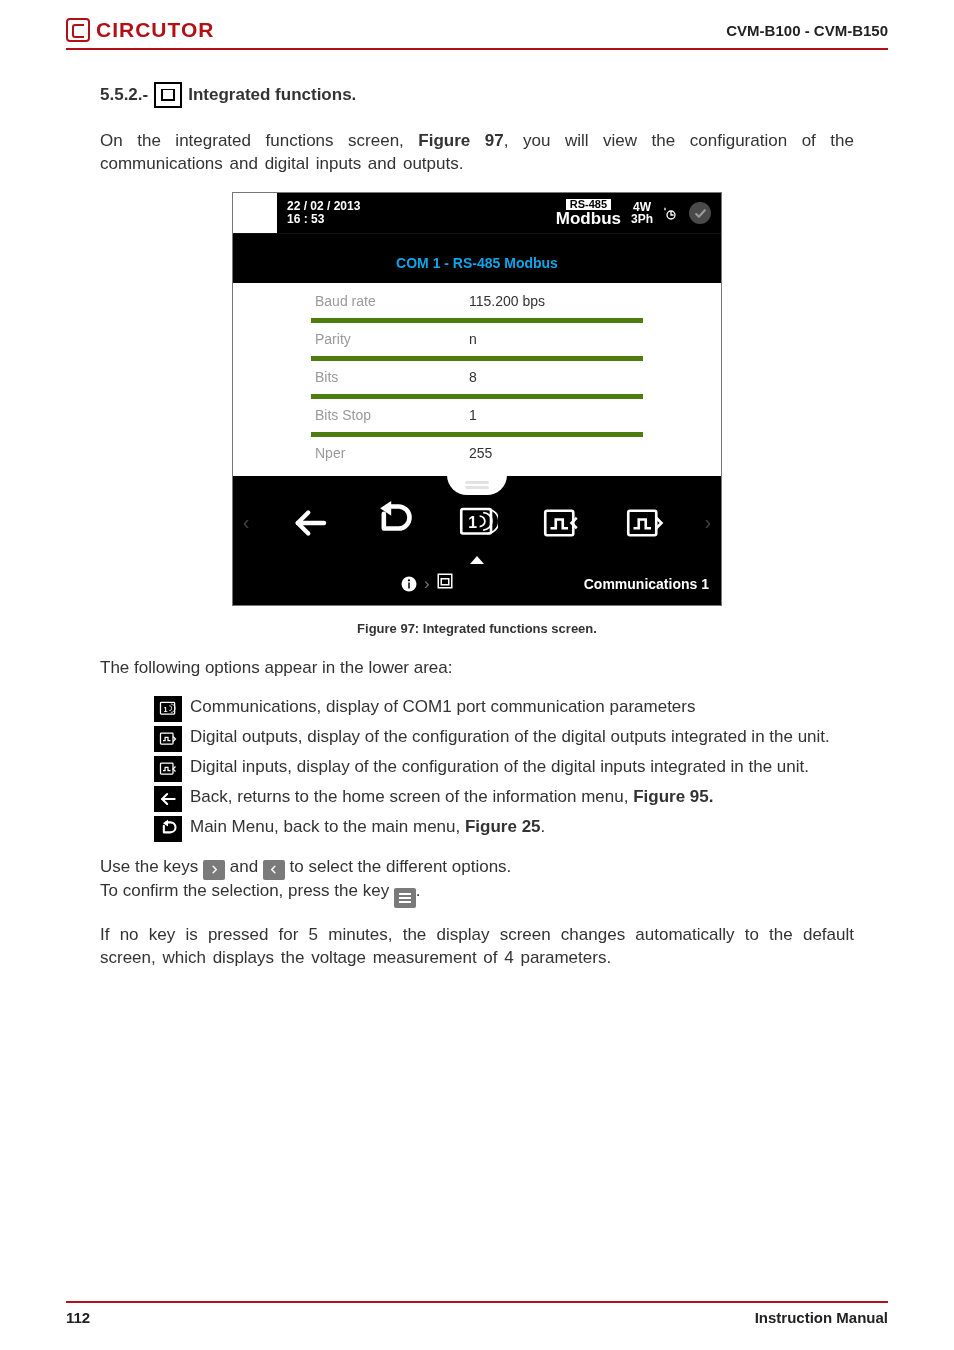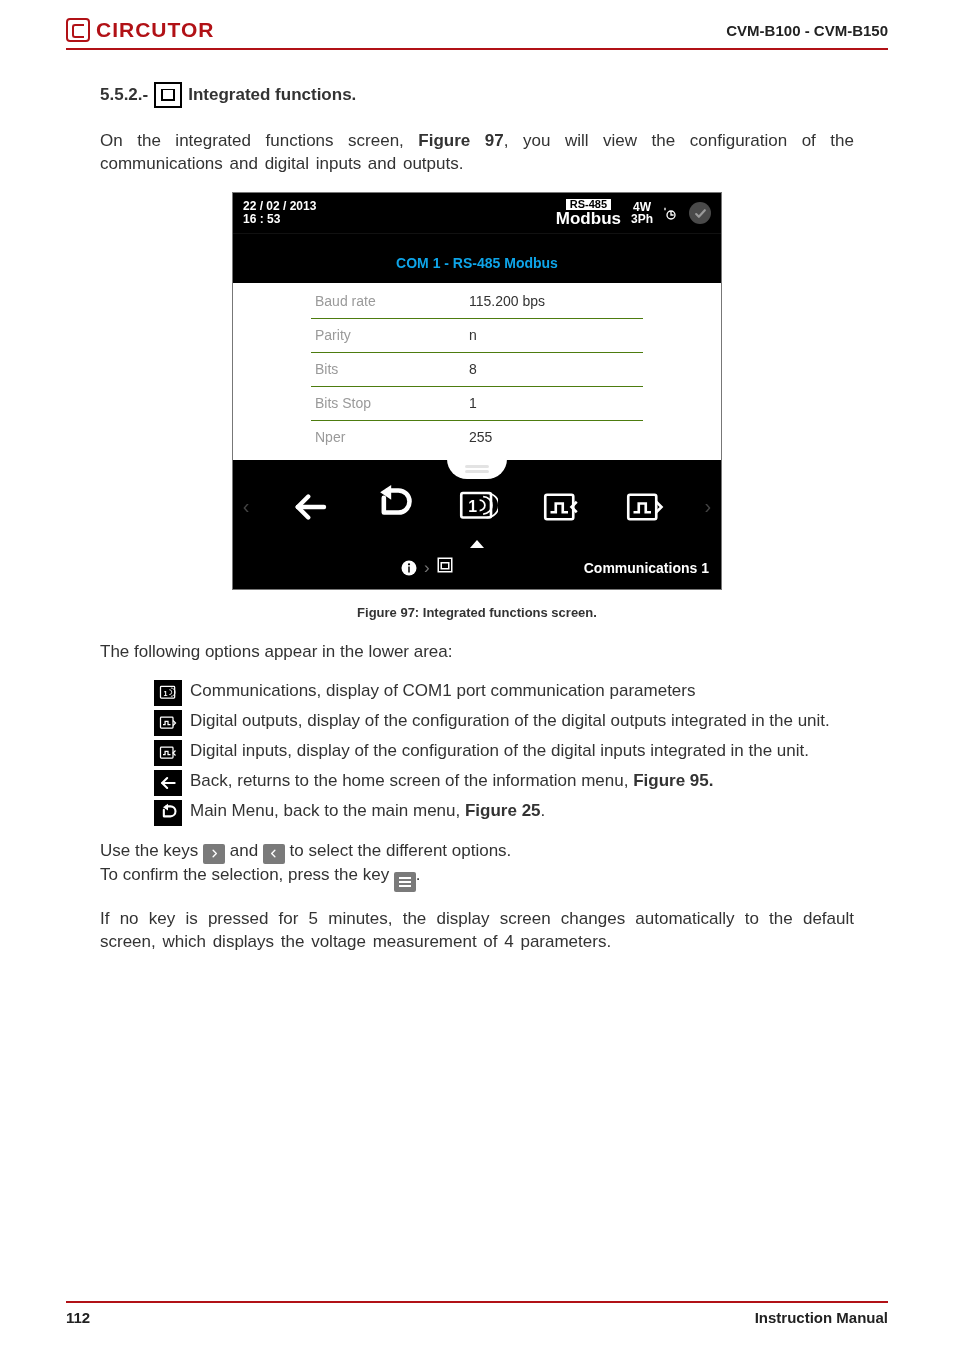--- a/index.html
+++ b/index.html
@@ -93,20 +93,21 @@
     border: 1px solid #777;
     background: #fff;
   }
   .dev-top {
     background: #000; color: #fff;
     display: flex;
     align-items: center;
     padding: 5px 10px;
     font-size: 12px;
     gap: 10px;
+    margin-left: 44px;
   }
   .dev-date { line-height: 1.1; font-weight: bold; flex: 0 0 auto; }
   .dev-top-spacer { flex: 1 1 auto; }
   .rsbox { font-weight: bold; text-align: center; line-height: 1.05; }
   .rsbox .rslabel { background: #fff; color: #000; padding: 0 4px; font-size: 11px; display: inline-block; }
   .rsbox .rsproto { font-size: 17px; }
   .wiring { font-weight: bold; text-align: center; line-height: 1.05; font-size: 12px; }
   .battery {
     width: 16px; height: 16px;
     position: relative;
@@ -124,21 +125,21 @@
     font-size: 14px;
     padding: 20px 0 10px 0;
     border-top: 1px solid #111;
   }
   .dev-table {
     background: #fff;
     padding: 2px 78px 6px 78px;
     font-size: 14px;
     color: #7a7a7a;
   }
-  .dev-row { display: flex; border-bottom: 1px solid #4d7c0f; }
+  .dev-row { display: flex; border-bottom: 5px solid #4d7c0f; }
   .dev-row:last-child { border-bottom: none; }
   .dev-k { width: 150px; padding: 7px 10px 7px 4px; color: #9a9a9a; }
   .dev-v { flex: 1; padding: 7px 8px; color: #333; }
   .slider-area {
     background: #000;
     position: relative;
     height: 90px;
   }
   .slider-grip {
     position: absolute; left: 50%; top: -1px;

